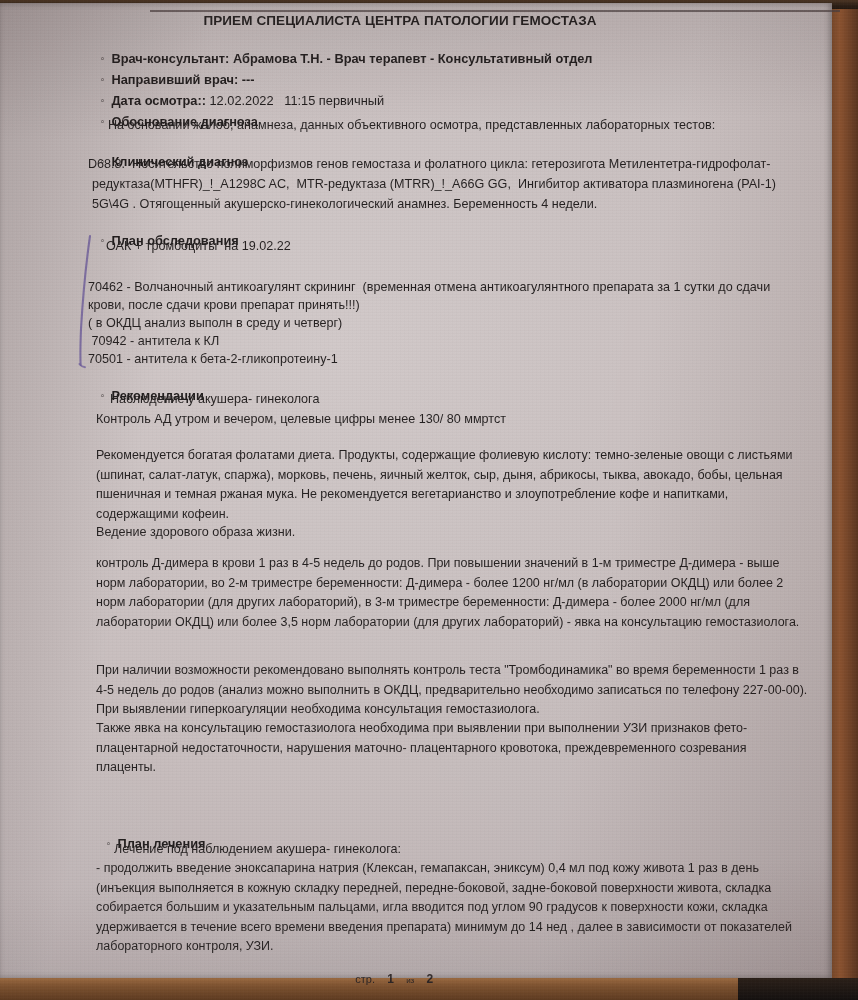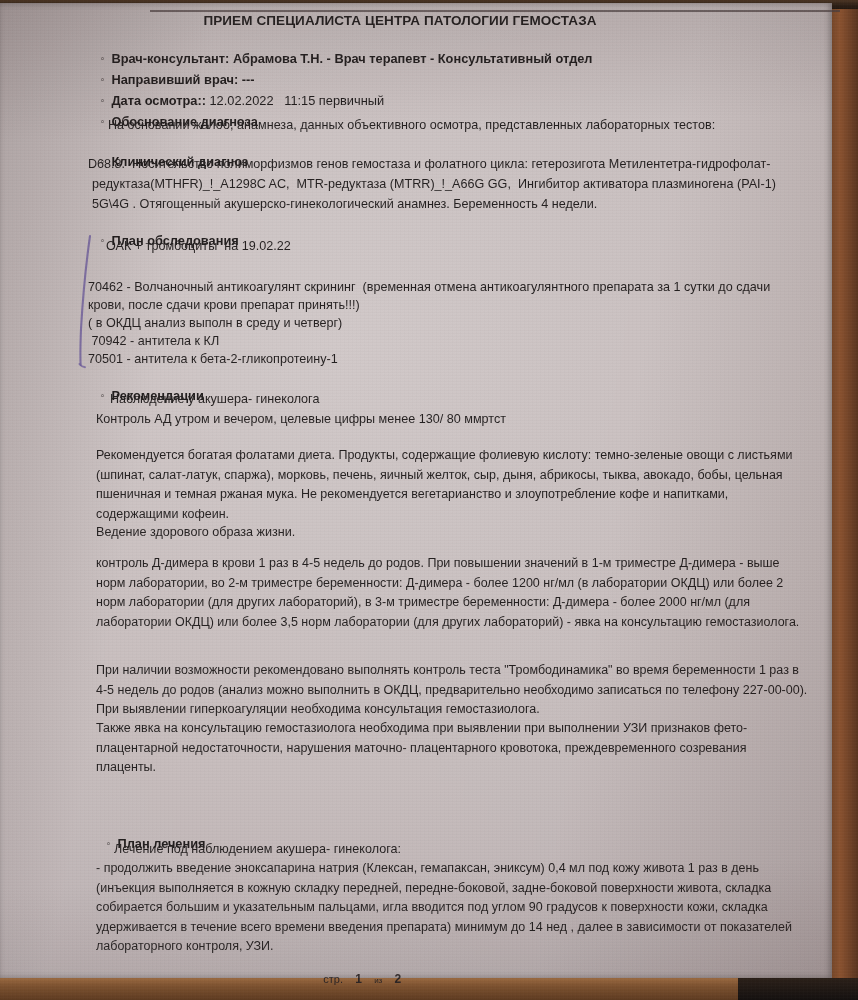--- a/index.html
+++ b/index.html
@@ -168,20 +168,21 @@
 
   .footer {
     position: absolute;
     left: 0;
     top: 957px;
     width: 700px;
     text-align: center;
     font-size: 11px;
     color: #2b2424;
     white-space: pre;
+    padding-left: 32px;
   }
   .footer b { font-weight: bold; font-size: 12px; }
   .footer .iz { font-size: 8px; }
 
   
   .grain {
     position: absolute;
     inset: 0;
     z-index: 40;
     opacity: .055;

